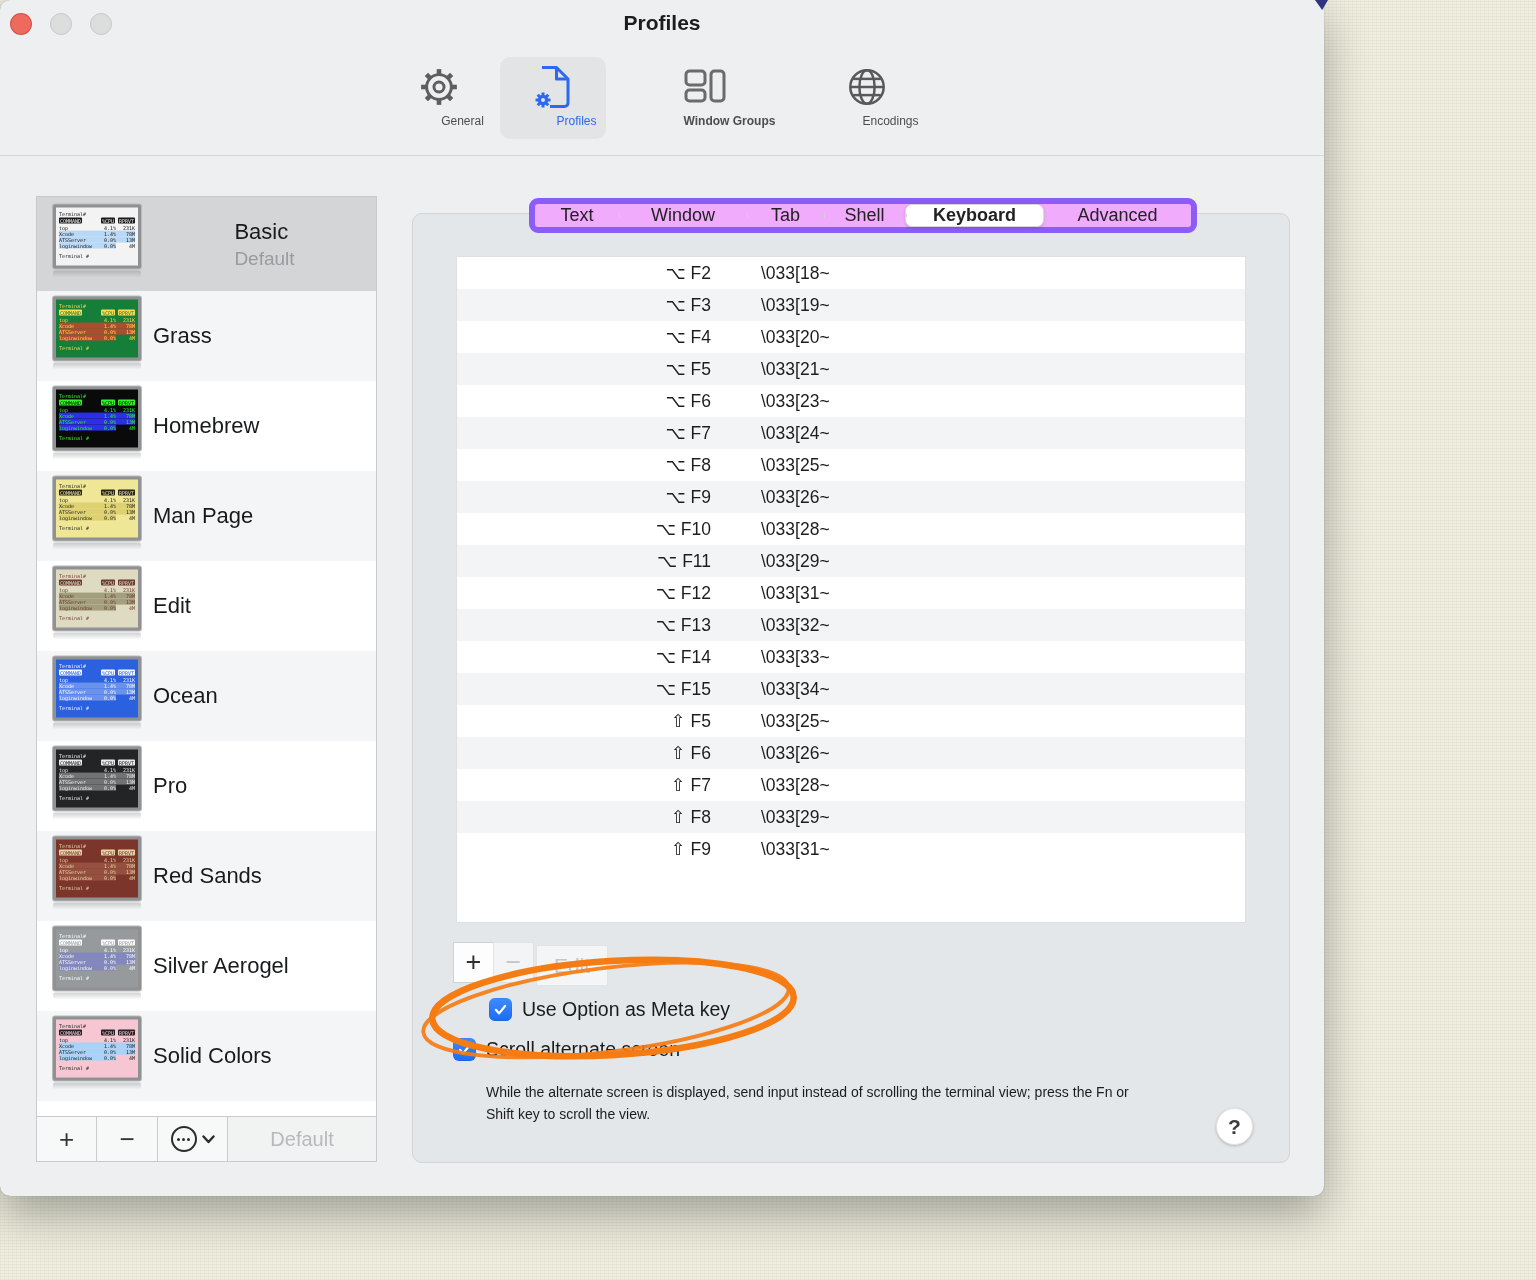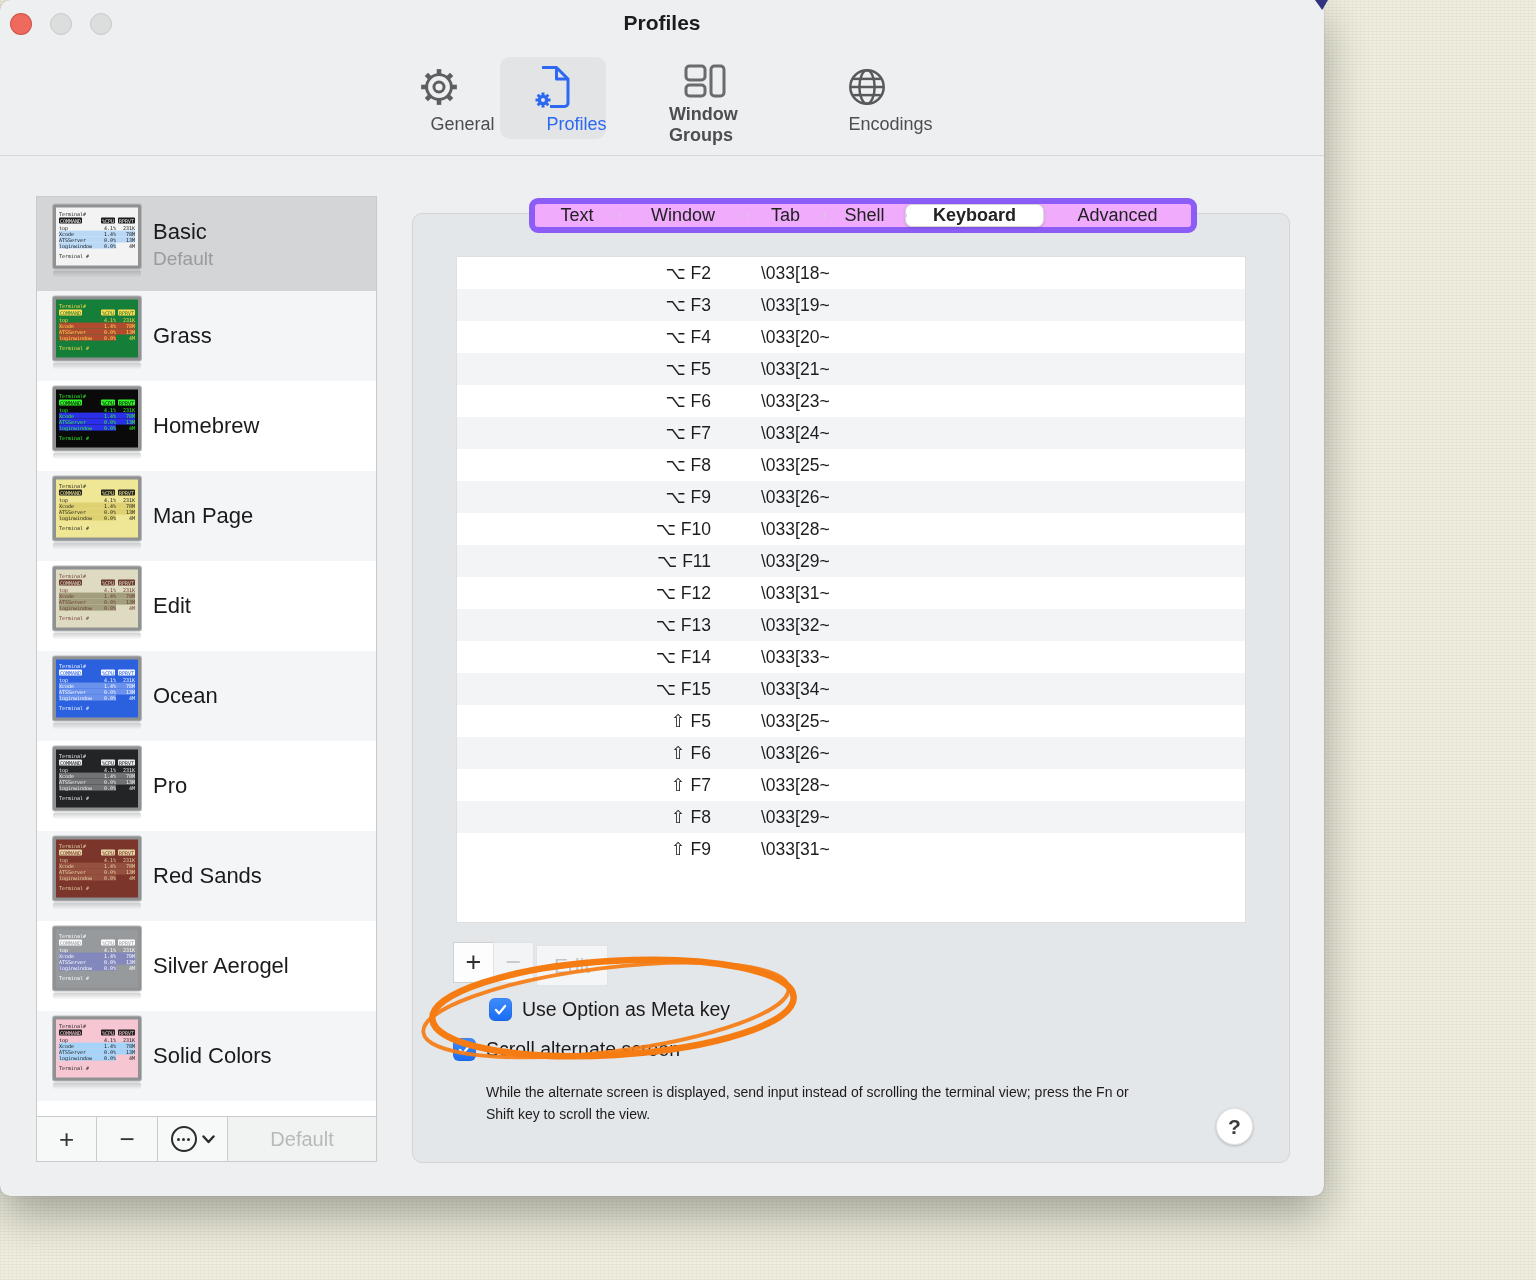--- a/index.html
+++ b/index.html
@@ -31,35 +31,35 @@
     position:absolute; left:0; right:0; top:11px; text-align:center;
     font-size:21px; font-weight:bold; color:#1c1c1e;
   }
 
   .toolbar-item {
     position:absolute; top:57px; height:82px; border-radius:10px;
     display:flex; flex-direction:column; align-items:center; justify-content:flex-start;
     padding-top:5px; cursor:default;
   }
   .toolbar-item .ticon { height:50px; display:flex; align-items:center; justify-content:center; }
-  .toolbar-item .tlabel { font-size:18px; color:#4c4e50; margin-top:2px;margin-left:47px; }
+  .toolbar-item .tlabel { font-size:12px; color:#4c4e50; margin-top:2px;margin-left:47px; }
   .toolbar-item.selected { background:#e2e4e6; }
   .toolbar-item.selected .tlabel { color:#2c68f2; }
 
   .toolbar-divider { position:absolute; left:0; top:155px; width:1324px; height:1px; background:#d5d7d8; }
 
   
   .sidebar {
     position:absolute; left:36px; top:196px; width:341px; height:966px;
     background:#ffffff; border:1px solid #c8cacc; display:flex; flex-direction:column;
   }
   .profile-list { flex:1; overflow:hidden; }
   .profile-row { position:relative; height:90px; display:flex; align-items:center; background:#fff; }
   .profile-row:nth-child(even) { background:#f4f5f6; }
-  .profile-row.selected { background:#d3d5d7; height:94px; }
+  .profile-row.selected { background:#d3d5d7; height:94px;justify-content:center; }
   .thumb-wrap { position:absolute; left:16px; top:50%; transform:translateY(-54%); width:88px; }
   .thumb {
     width:88px; height:64px; border:3px solid #8f9193; border-radius:2px;
     box-shadow:0 0 0 1px #b7b9bb; overflow:hidden; padding:3px 3px 0 3px;
     font-family:"DejaVu Sans Mono",monospace; font-size:5px; line-height:6px;
   }
   .thumb-reflection { width:88px; height:7px; margin-top:2px;
     background:linear-gradient(to bottom, rgba(120,122,124,0.35), rgba(120,122,124,0)); border-radius:2px; }
   .t-title { white-space:nowrap; }
   .t-chips { display:flex; margin:1px 0; }

